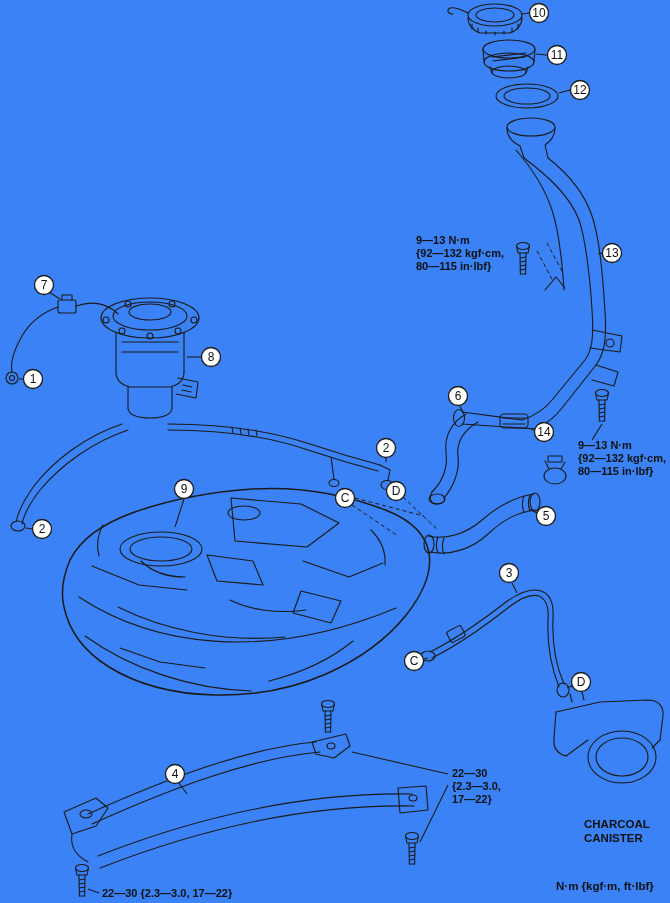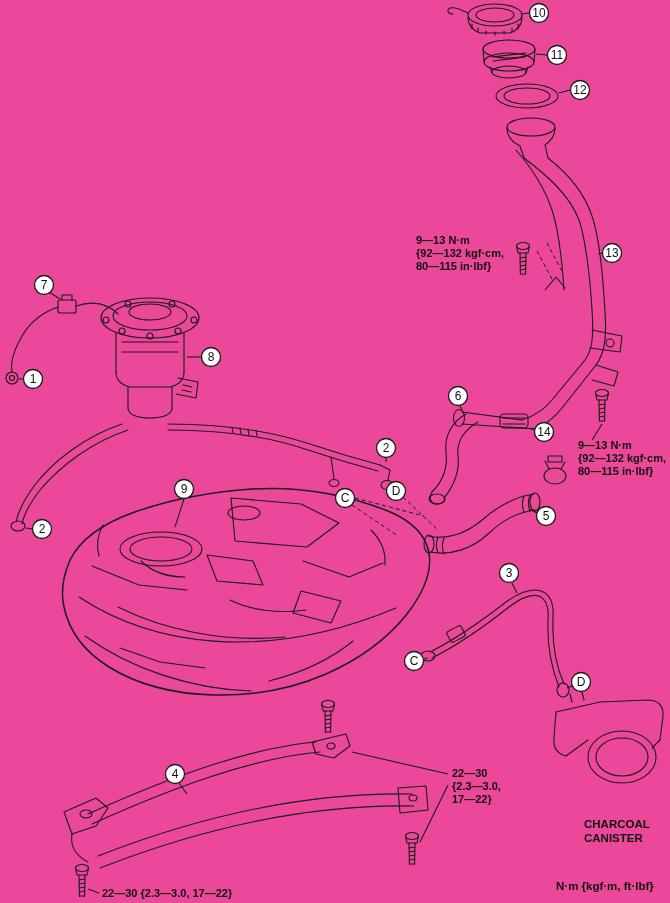--- a/index.html
+++ b/index.html
@@ -1,16 +1,16 @@
 <!DOCTYPE html>
 <html><head>
 <meta charset="utf-8">
 <style>
   html,body{margin:0;padding:0;background:#fff;}
-  .diagram{position:relative;width:670px;height:903px;background:#ec4899;overflow:hidden;}
+  .diagram{position:relative;width:670px;height:903px;background:#3b82f6;overflow:hidden;}
   svg{display:block;}
   .stroke{stroke:#1a1a1a;fill:none;stroke-width:1.1;stroke-linecap:round;stroke-linejoin:round;}
   .thick{stroke-width:1.5;}
   .dash{stroke:#1a1a1a;fill:none;stroke-width:1;stroke-dasharray:4 3;}
   .leader{stroke:#1a1a1a;stroke-width:1.05;fill:none;}
   .callout circle{fill:#fff;stroke:#1a1a1a;stroke-width:1.3;}
   .callout line{stroke:#1a1a1a;stroke-width:1.05;}
   .callout text{font:12px "Liberation Sans", sans-serif;fill:#111;text-anchor:middle;}
   .spec{font:bold 11px "Liberation Sans", sans-serif;fill:#111;}
   .lbl{font:bold 11.5px "Liberation Sans", sans-serif;fill:#111;}

